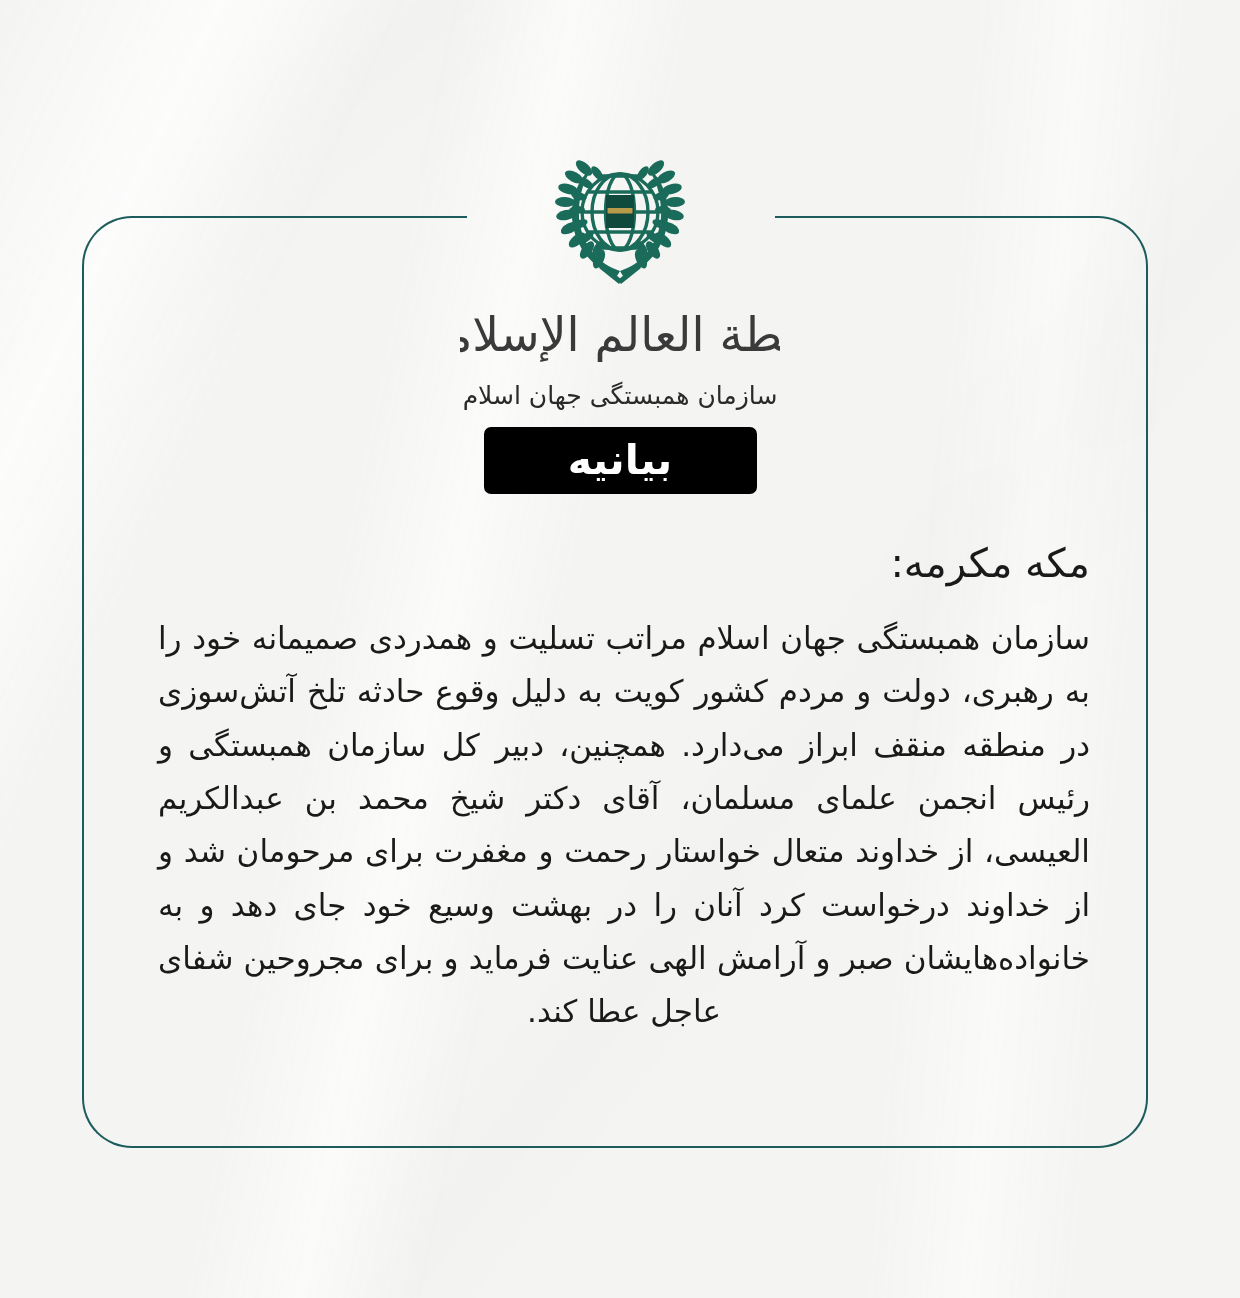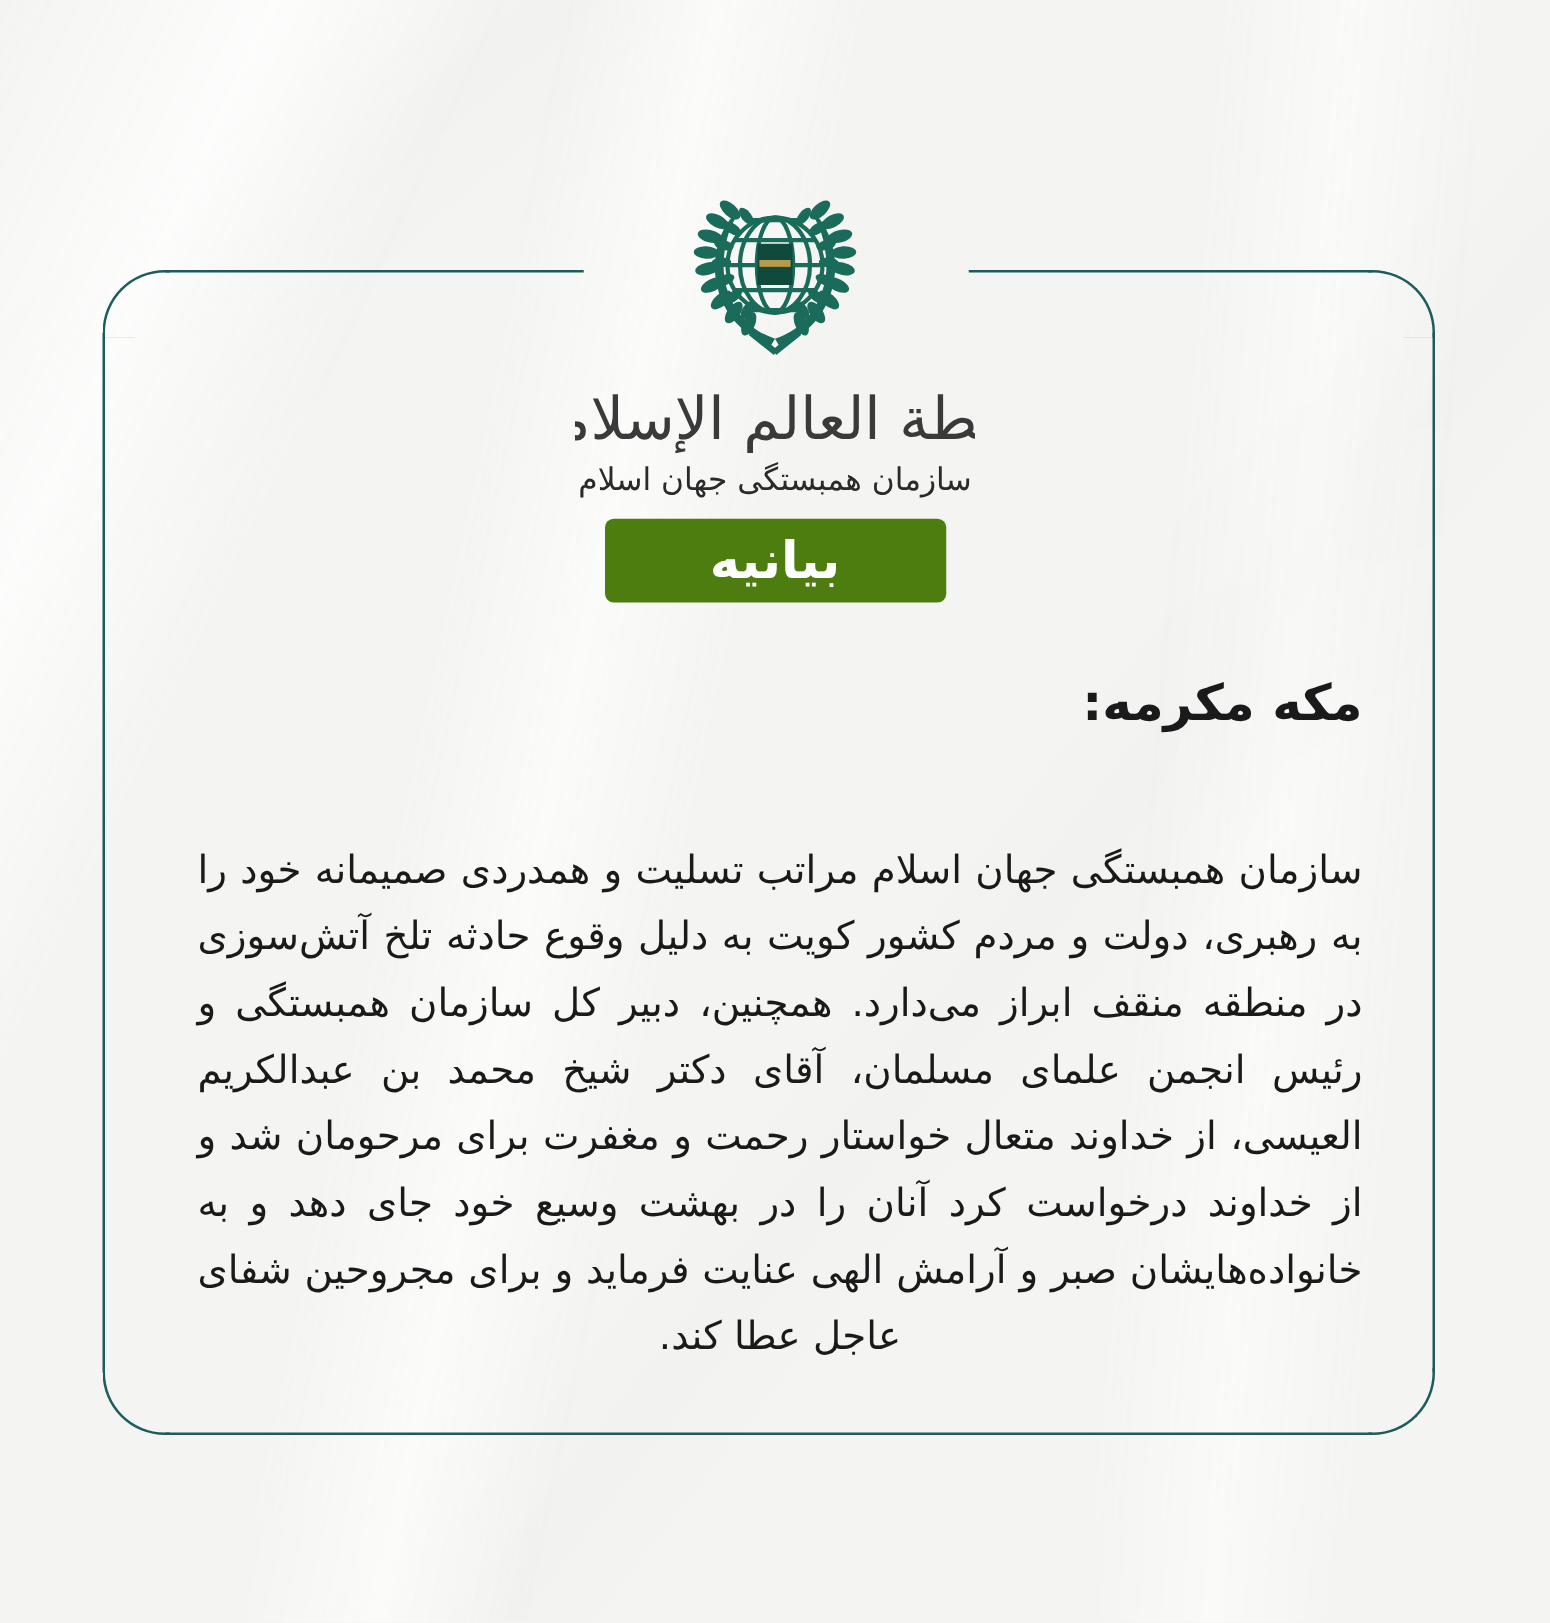--- a/index.html
+++ b/index.html
@@ -75,33 +75,33 @@
     height: 135px;
     display: block;
   }
   .wordmark {
     margin-top: 8px;
     width: 320px;
     height: auto;
     display: block;
   }
   .org-subtitle {
-    margin-top: 2px;
+    margin-top: 14px;
     font-size: 25px;
     color: #2a2a2a;
     letter-spacing: 0;
     line-height: 1.2;
     text-align: center;
     white-space: nowrap;
   }
   .statement-badge {
     margin-top: 16px;
     width: 273px;
     height: 67px;
-    background: #4d7c0f;
+    background: #000000;
     border-radius: 7px;
     color: #ffffff;
     font-size: 41px;
     font-weight: bold;
     display: flex;
     align-items: center;
     justify-content: center;
     line-height: 1;
     letter-spacing: 0;
   }
@@ -110,25 +110,25 @@
   .body-area {
     position: absolute;
     left: 158px;
     top: 538px;
     width: 932px;
     direction: rtl;
     text-align: justify;
   }
   .salutation {
     font-size: 40px;
-    font-weight: bold;
+    font-weight: normal;
     color: #1a1a1a;
     text-align: right;
     line-height: 1.25;
-    margin: 0 0 82px 0;
+    margin: 0 0 24px 0;
   }
   .statement-text {
     font-size: 31px;
     font-weight: normal;
     color: #1a1a1a;
     line-height: 1.72;
     margin: 0;
     text-align: justify;
     text-align-last: center;
     text-justify: inter-word;

